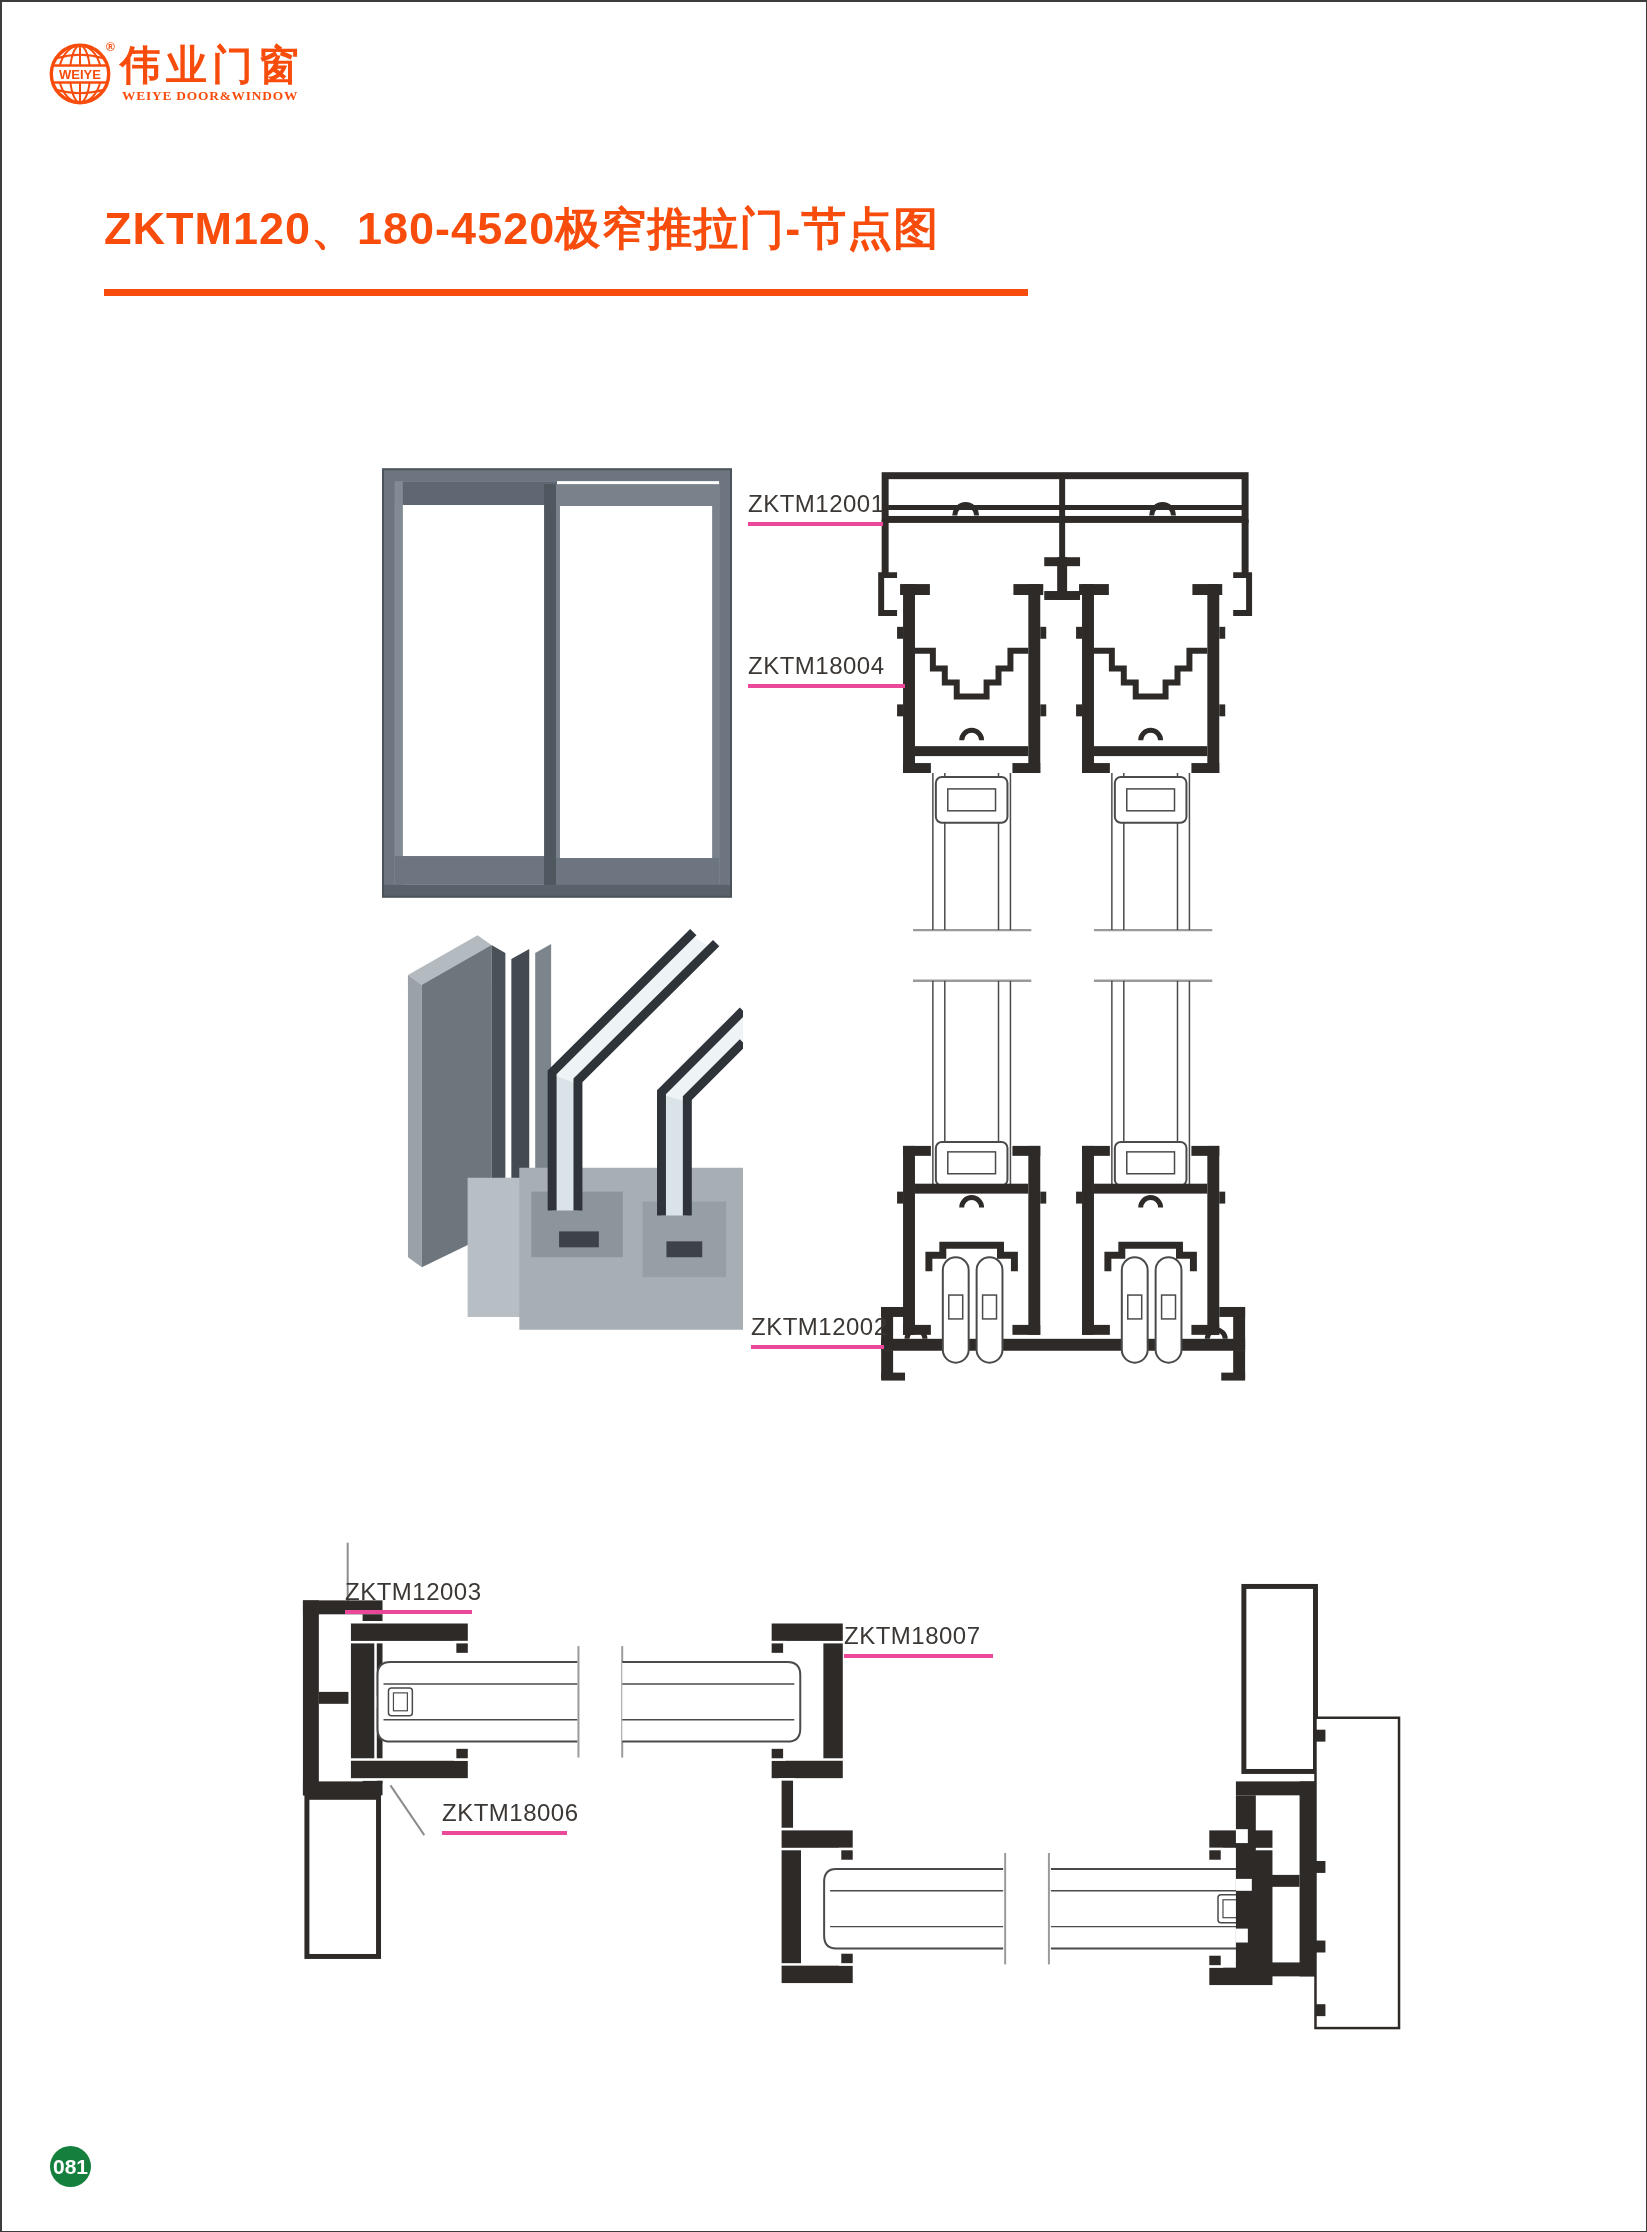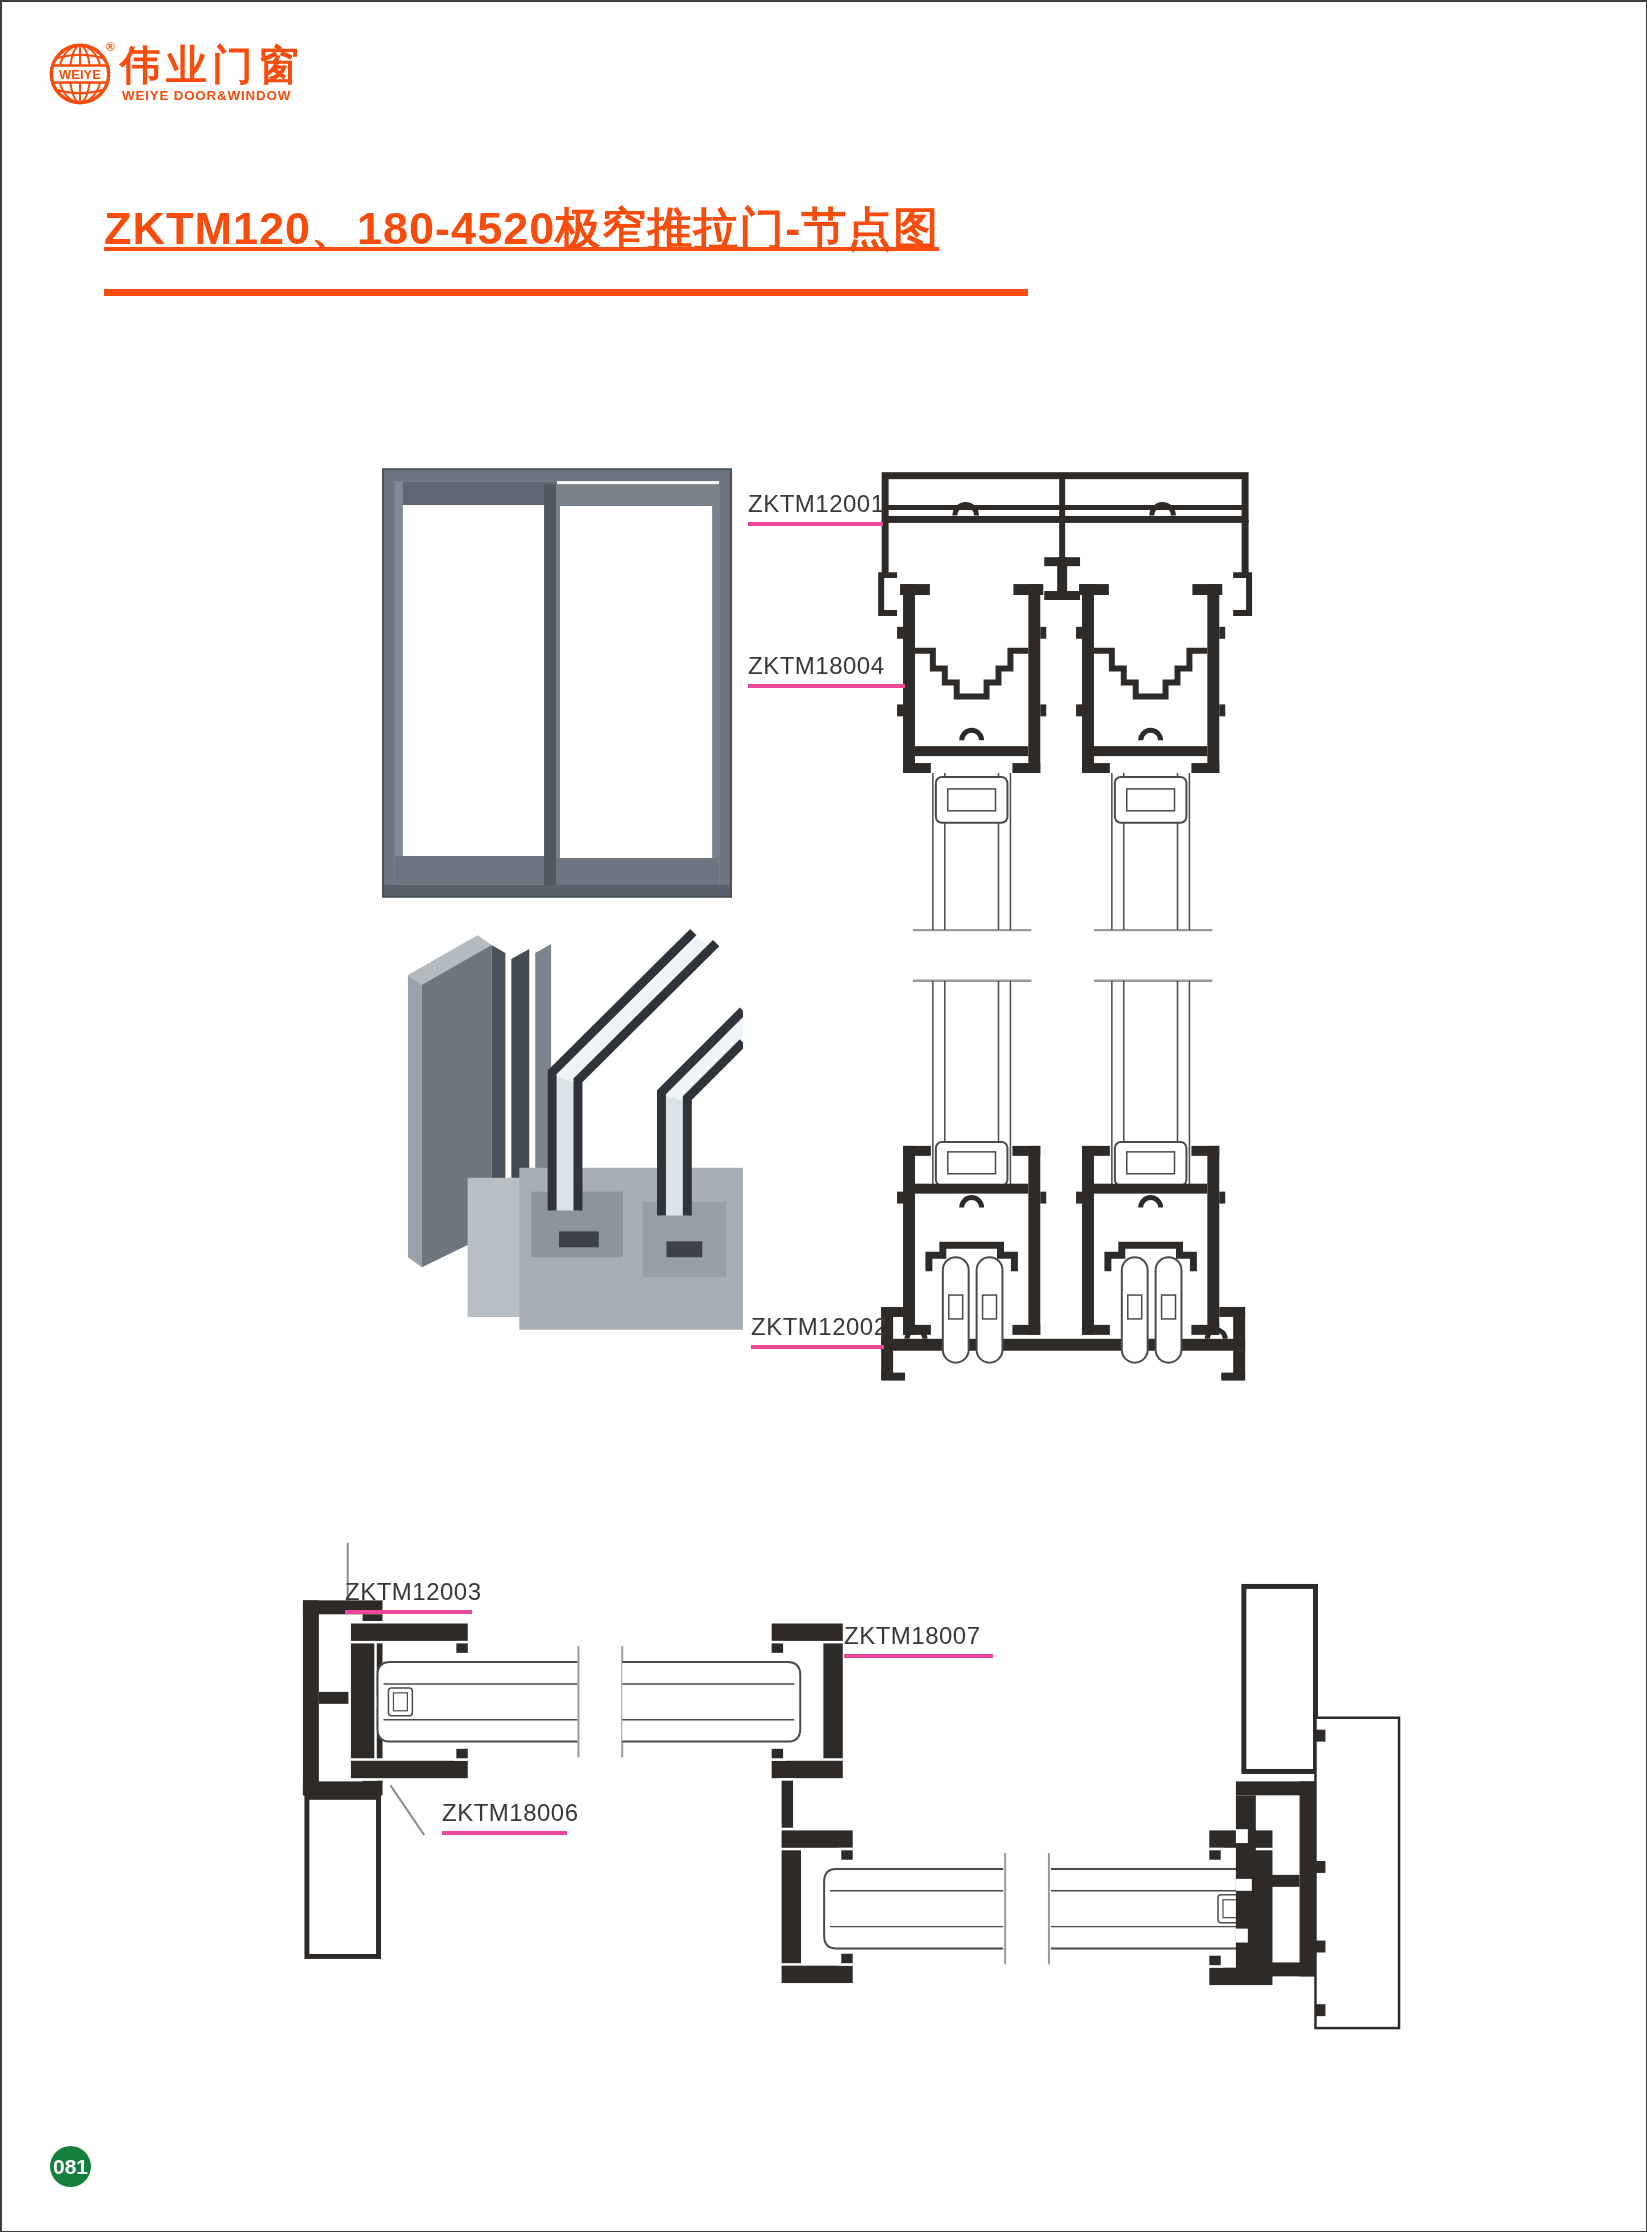--- a/index.html
+++ b/index.html
@@ -6,25 +6,25 @@
   .page{
     position:relative;width:1648px;height:2233px;background:#fff;
     border:2px solid #3c3c3c;box-sizing:border-box;overflow:hidden;
     font-family:"Liberation Sans",sans-serif;
   }
   .abs{position:absolute;}
   
   .brand-cn{position:absolute;left:118px;top:42px;font-size:41px;font-weight:bold;
     color:#f84c0c;letter-spacing:5px;line-height:42px;}
   .brand-en{position:absolute;left:120px;top:86px;font-size:13.4px;font-weight:bold;
-    color:#f84c0c;letter-spacing:0.8px;}
+    color:#f84c0c;letter-spacing:0.8px;font-family:Liberation Serif, serif;}
   .brand-r{position:absolute;left:104px;top:38px;font-size:12px;font-weight:bold;color:#f84c0c;}
   
   .title{position:absolute;left:102px;top:197px;font-size:45px;font-weight:bold;
-    color:#f84c0c;letter-spacing:1px;white-space:nowrap;text-decoration:underline;}
+    color:#f84c0c;letter-spacing:1px;white-space:nowrap;}
   .title-underline{position:absolute;left:102px;top:287px;width:924px;height:7px;background:#f84c0c;}
   
   .lbl{position:absolute;font-size:24px;color:#3b3734;letter-spacing:0.5px;
     border-bottom:4px solid #ec4899;padding-bottom:5px;line-height:27px;white-space:nowrap;}
   
   .pagenum{position:absolute;left:48px;top:2144px;width:41px;height:41px;border-radius:50%;
     background:#15803d;color:#fff;font-size:21px;font-weight:bold;text-align:center;line-height:41px;}
 </style>
 </head>
 <body>

